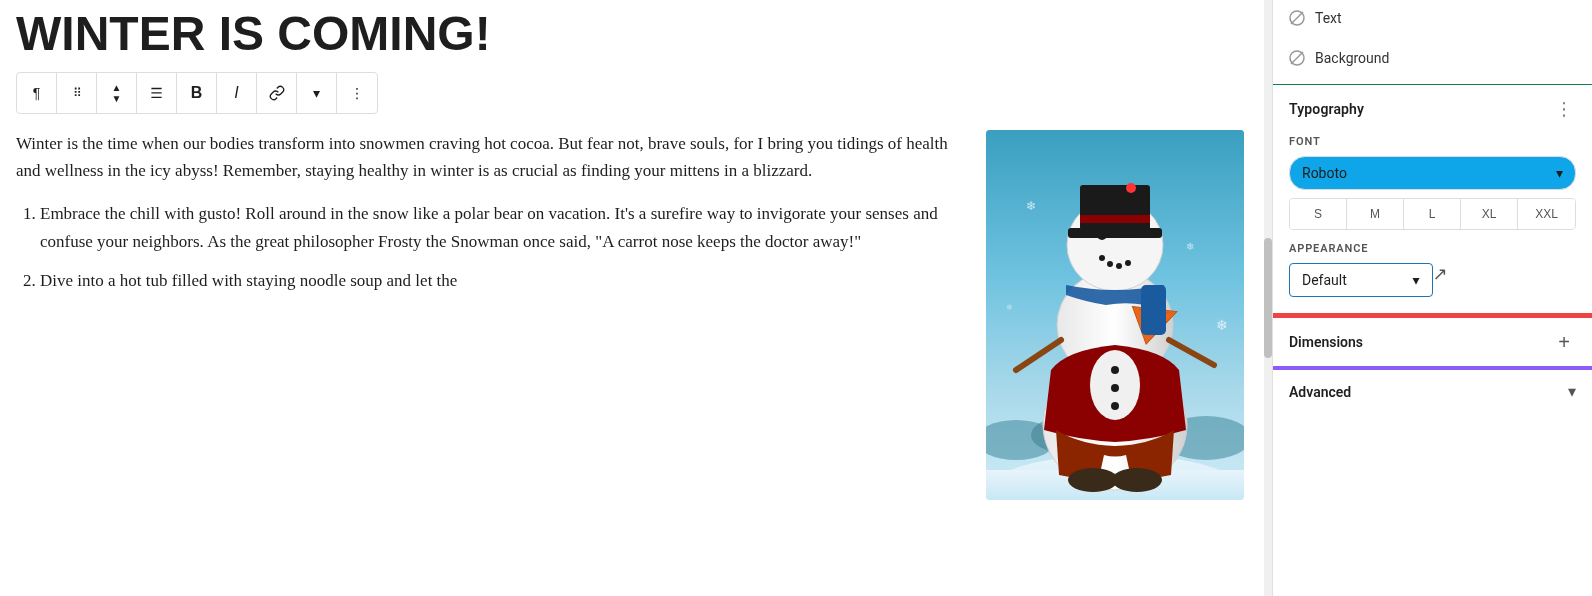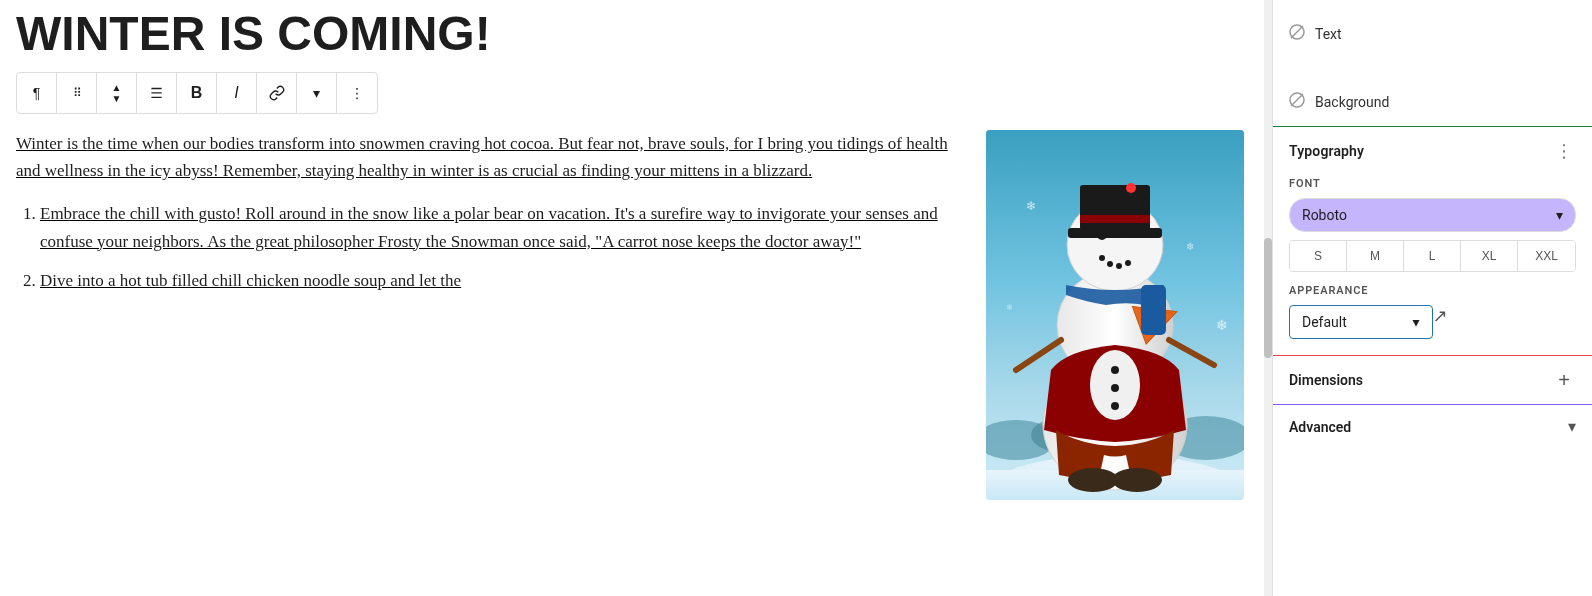--- a/index.html
+++ b/index.html
@@ -43,21 +43,20 @@
       font-size: 14px;
       border-right: 1px solid #ddd;
     }
     .toolbar-btn:last-child { border-right: none; }
     .toolbar-btn svg { width: 16px; height: 16px; }
 
     
     .content-area {
       display: flex;
       gap: 20px;
-      text-decoration: underline;
     }
 
     .text-content {
       flex: 1;
       font-family: 'Georgia', serif;
       font-size: 17px;
       line-height: 1.6;
       color: #1e1e1e;
     }
 
@@ -127,41 +126,41 @@
       height: 120px;
       background: #c0c0c0;
       border-radius: 4px;
       position: absolute;
       top: 50%;
       transform: translateY(-50%);
     }
 
     .sidebar-item-row {
       display: flex;
-      align-items: center;
-      padding: 24px 16px;
+      align-items: flex-start;
+      padding: 10px 16px;
       color: #555;
       font-size: 14px;
     }
 
     .sidebar-item-row .item-icon {
       margin-right: 10px;
       color: #999;
       font-size: 16px;
     }
 
     .sidebar-item-text {
       font-size: 14px;
       color: #333;
     }
 
     
     .typography-section {
       padding: 12px 16px 16px;
-      border-bottom: 1px solid #ef4444;
+      border-bottom: 5px solid #ef4444;
     }
 
     .section-header {
       display: flex;
       align-items: center;
       justify-content: space-between;
       margin-bottom: 14px;
     }
 
     .section-title {
@@ -195,21 +194,21 @@
       margin-top: 12px;
     }
 
     .font-select {
       width: 100%;
       border: 1px solid #ddd;
       border-radius: 16px;
       padding: 8px 12px;
       font-size: 14px;
       color: #1e1e1e;
-      background: #c4b5fd;
+      background: #0ea5e9;
       cursor: pointer;
       display: flex;
       align-items: center;
       justify-content: space-between;
     }
 
     .size-grid {
       display: grid;
       grid-template-columns: repeat(5, 1fr);
       border: 1px solid #ddd;
@@ -253,21 +252,21 @@
       background: #fff;
       cursor: pointer;
       display: flex;
       align-items: center;
       justify-content: space-between;
     }
 
     
     .dimensions-section {
       padding: 12px 16px;
-      border-bottom: 1px solid #8b5cf6;
+      border-bottom: 4px solid #8b5cf6;
     }
 
     .dimensions-header {
       display: flex;
       align-items: center;
       justify-content: space-between;
     }
 
     .dimensions-title {
       font-size: 14px;
@@ -352,21 +351,21 @@
     <button class="toolbar-btn" style="border-right:none;">
       <span>⋮</span>
     </button>
   </div>
 
   <div class="content-area">
     <div class="text-content">
       <p>Winter is the time when our bodies transform into snowmen craving hot cocoa. But fear not, brave souls, for I bring you tidings of health and wellness in the icy abyss! Remember, staying healthy in winter is as crucial as finding your mittens in a blizzard.</p>
       <ol>
         <li>Embrace the chill with gusto! Roll around in the snow like a polar bear on vacation. It's a surefire way to invigorate your senses and confuse your neighbors. As the great philosopher Frosty the Snowman once said, "A carrot nose keeps the doctor away!"</li>
-        <li>Dive into a hot tub filled chill chicken noodle soup and let the</li>
+        <li>Dive into a hot tub filled with staying noodle soup and let the</li>
       </ol>
     </div>
 
     <div class="snowman-image">
       <svg viewBox="0 0 258 370" xmlns="http://www.w3.org/2000/svg">
 
         <defs>
           <linearGradient id="skyGrad" x1="0" y1="0" x2="0" y2="1">
             <stop offset="0%" stop-color="#3a9fc0"></stop>
             <stop offset="40%" stop-color="#6fc3e0"></stop>

